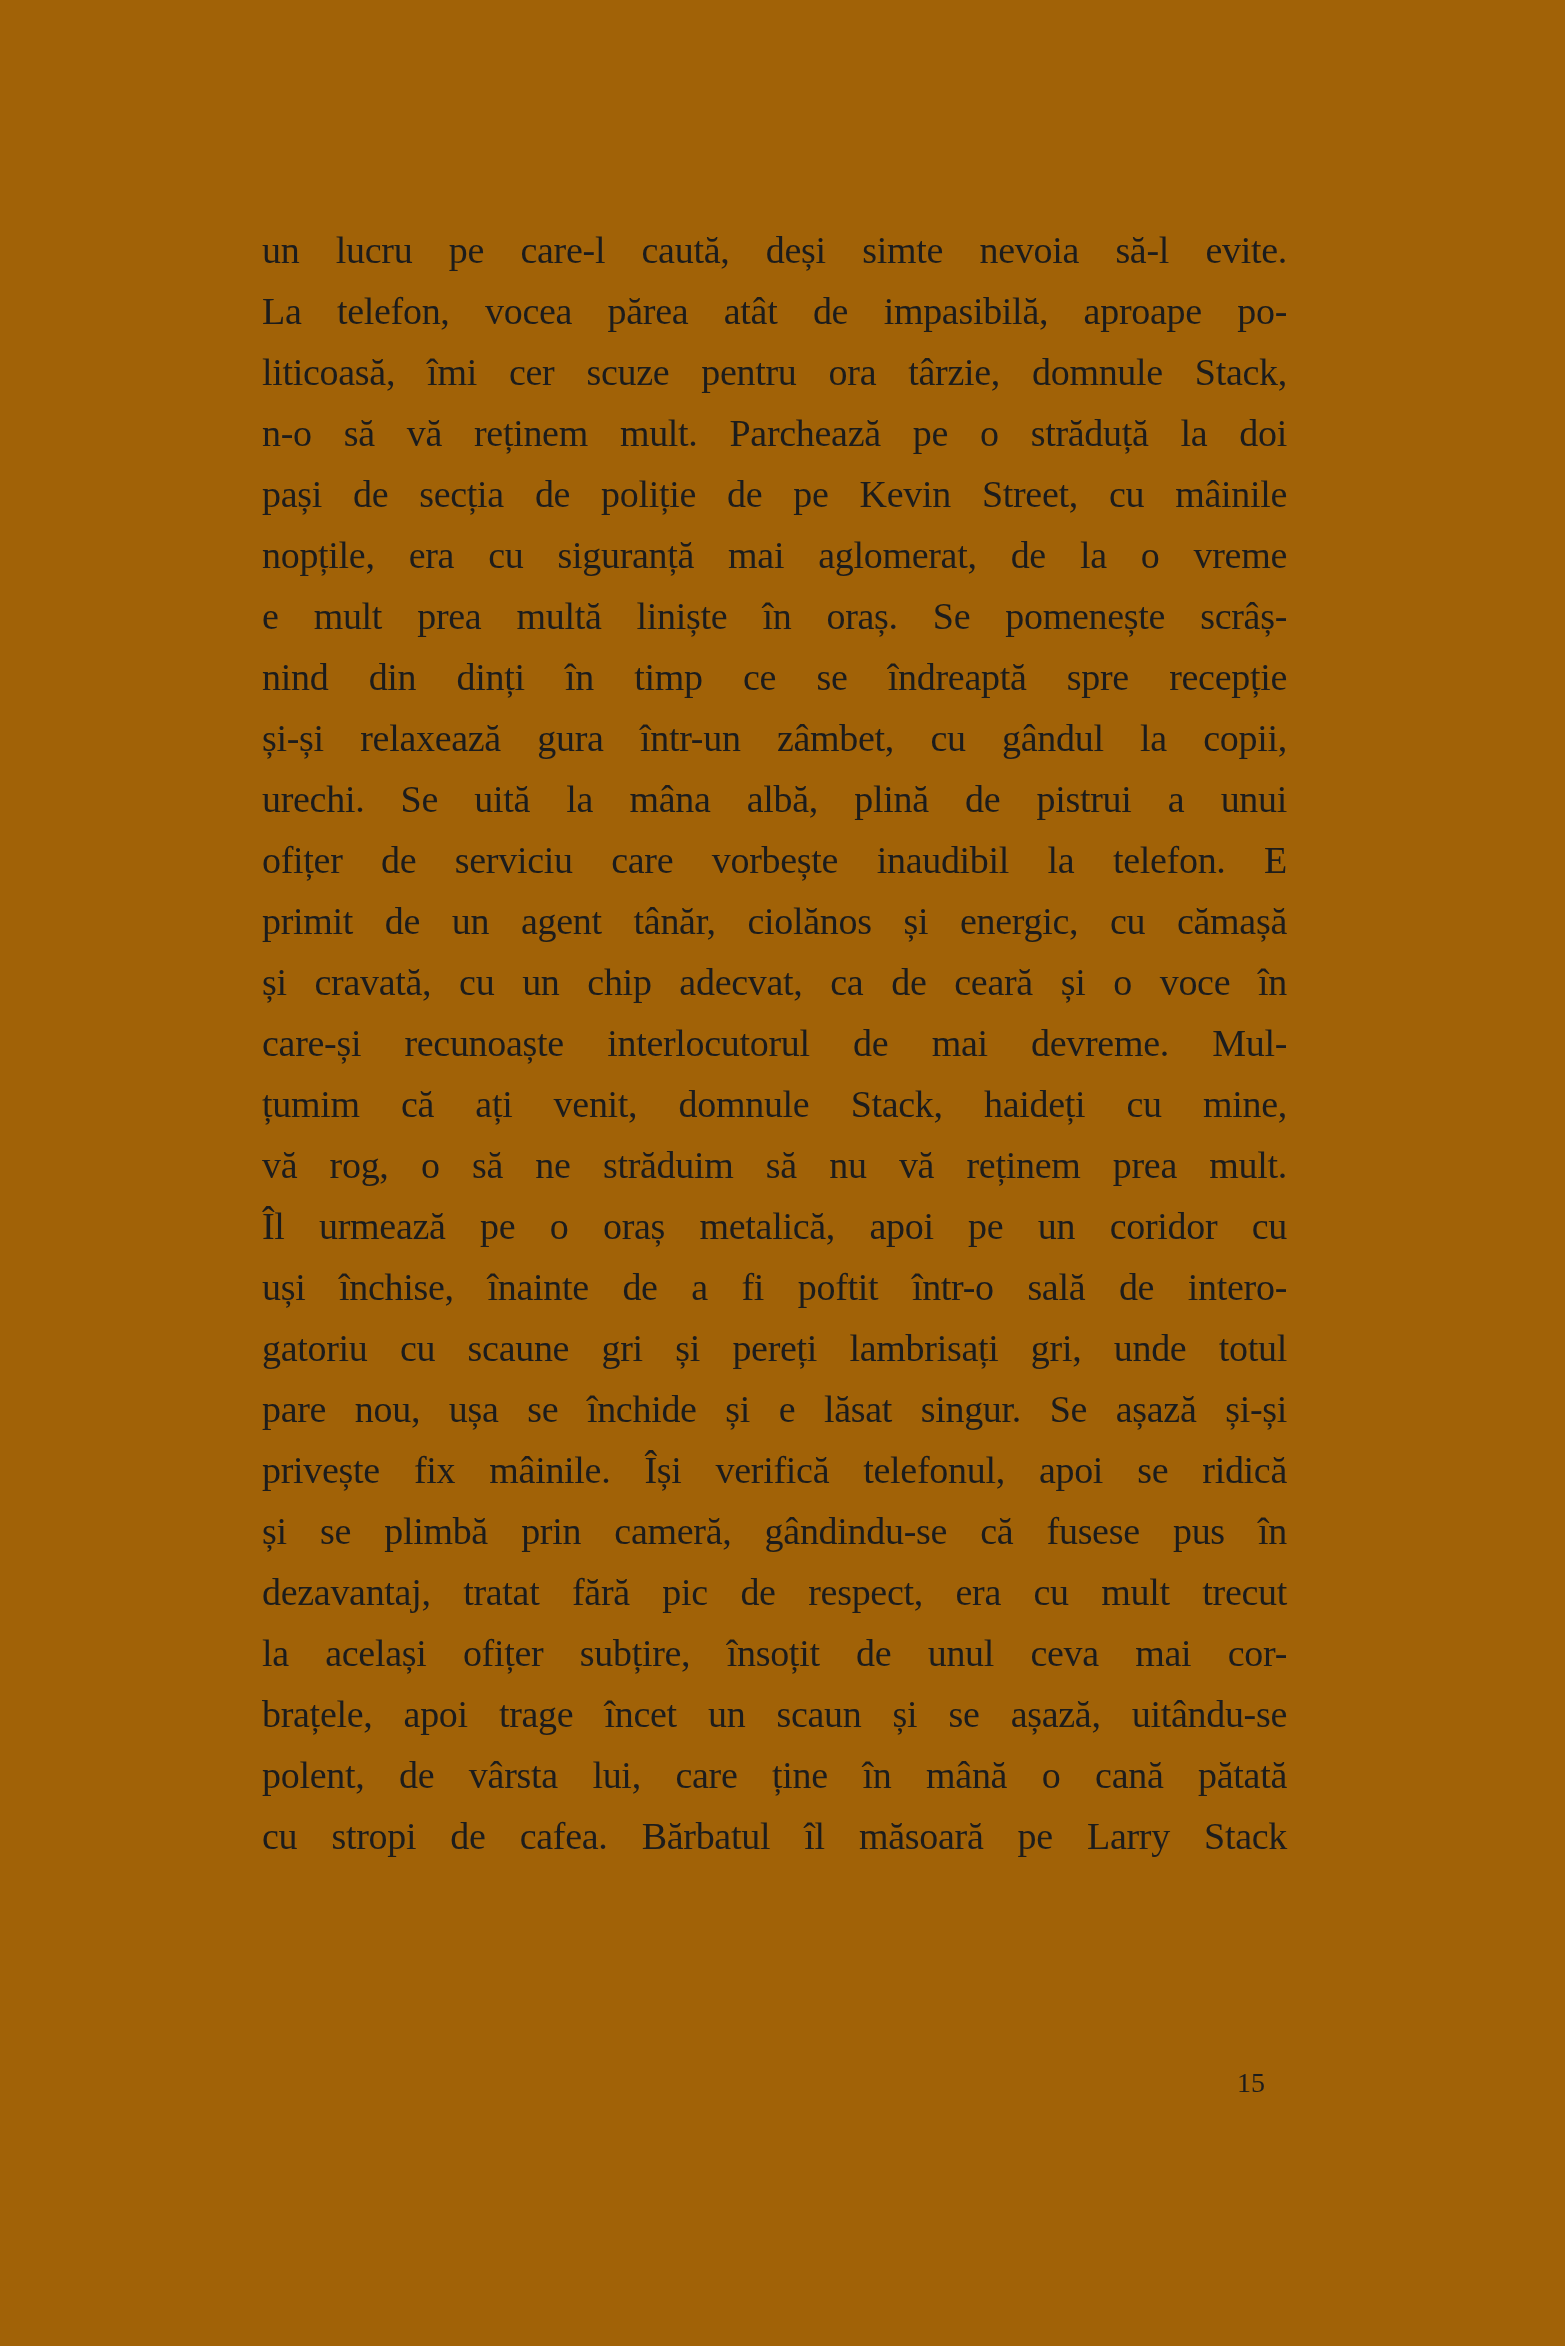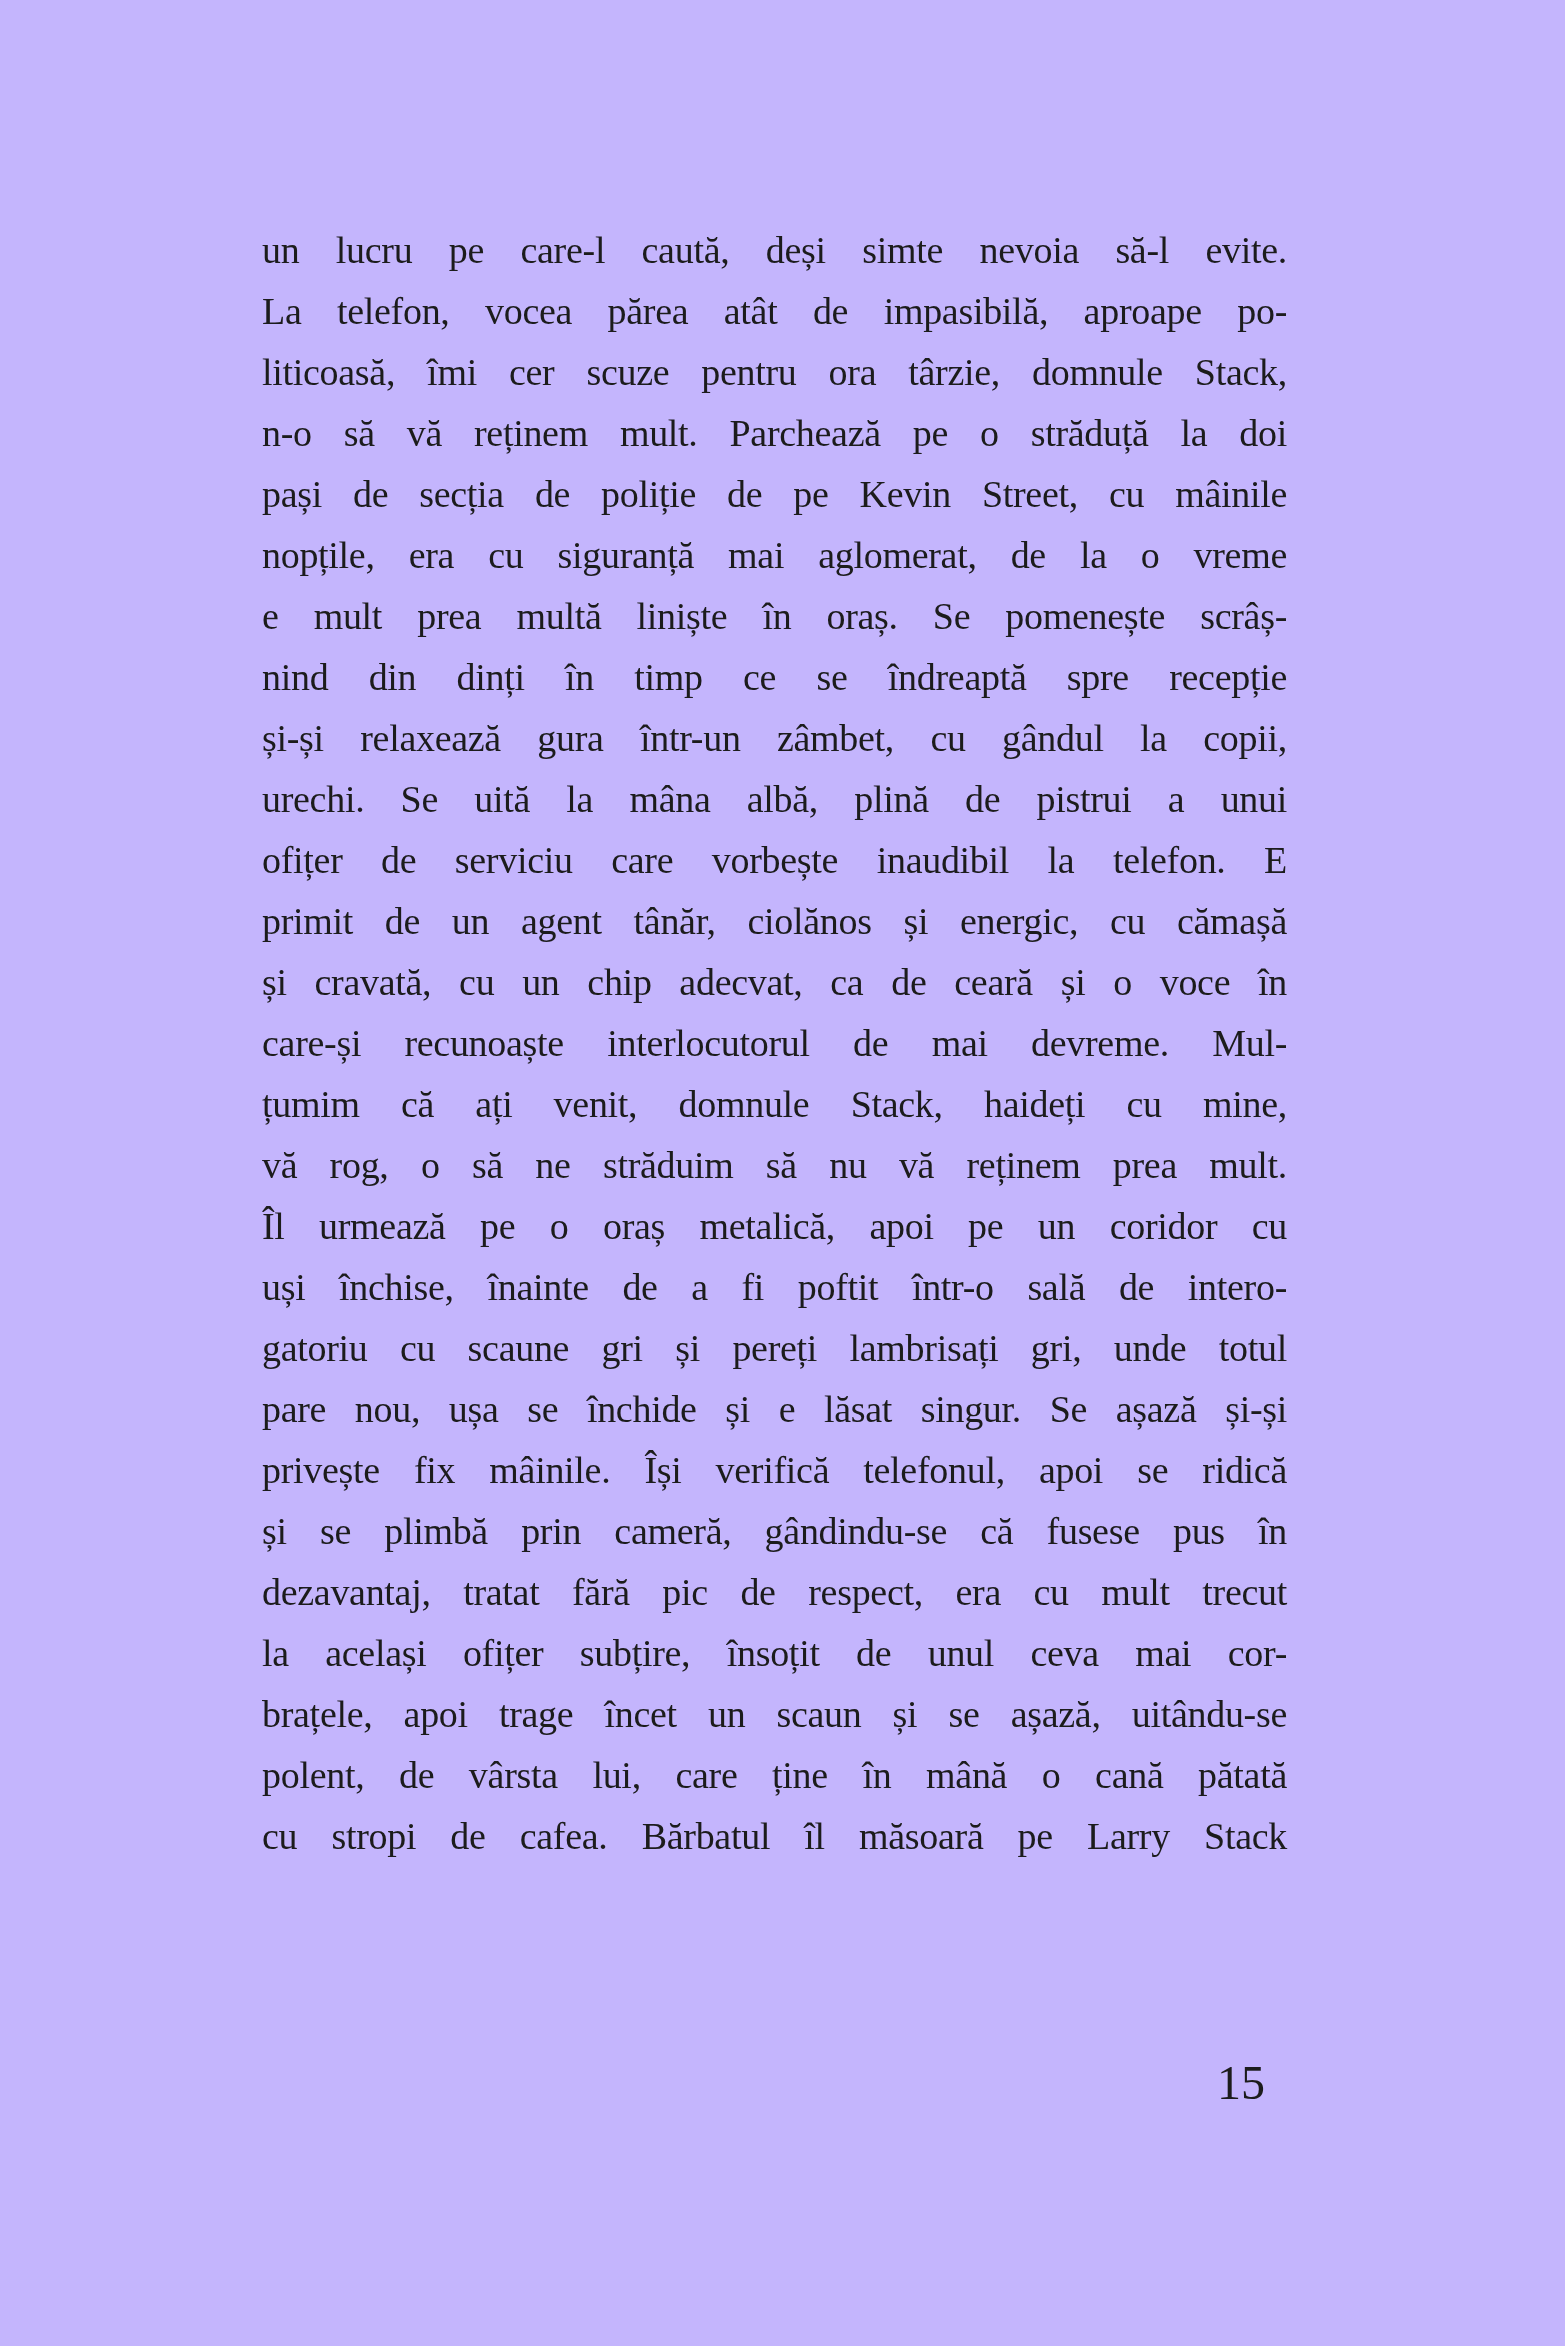--- a/index.html
+++ b/index.html
@@ -29,30 +29,30 @@
     text-align: justify;
     text-align-last: justify;
     white-space: normal;
     height: 61px;
     overflow: visible;
   }
   .page-number {
     position: absolute;
     top: 2052px;
     right: 300px;
-    font-size: 48px;
+    font-size: 28px;
     line-height: 61px;
     color: #1c1c1c;
     text-align: right;
   }
 </style>
 </head>
 <body>
 
-<div class="page" style="background: #c4b5fd; color: rgb(28, 28, 28);">
+<div class="page" style="background: #a16207; color: rgb(28, 28, 28);">
   <main class="text-block">
       <div class="line">un lucru pe care-l caută, deși simte nevoia să-l evite.</div>
       <div class="line">La telefon, vocea părea atât de impasibilă, aproape po-</div>
       <div class="line">liticoasă, îmi cer scuze pentru ora târzie, domnule Stack,</div>
       <div class="line">n-o să vă reținem mult. Parchează pe o străduță la doi</div>
       <div class="line">pași de secția de poliție de pe Kevin Street, cu mâinile</div>
       <div class="line">nopțile, era cu siguranță mai aglomerat, de la o vreme</div>
       <div class="line">e mult prea multă liniște în oraș. Se pomenește scrâș-</div>
       <div class="line">nind din dinți în timp ce se îndreaptă spre recepție</div>
       <div class="line">și-și relaxează gura într-un zâmbet, cu gândul la copii,</div>

